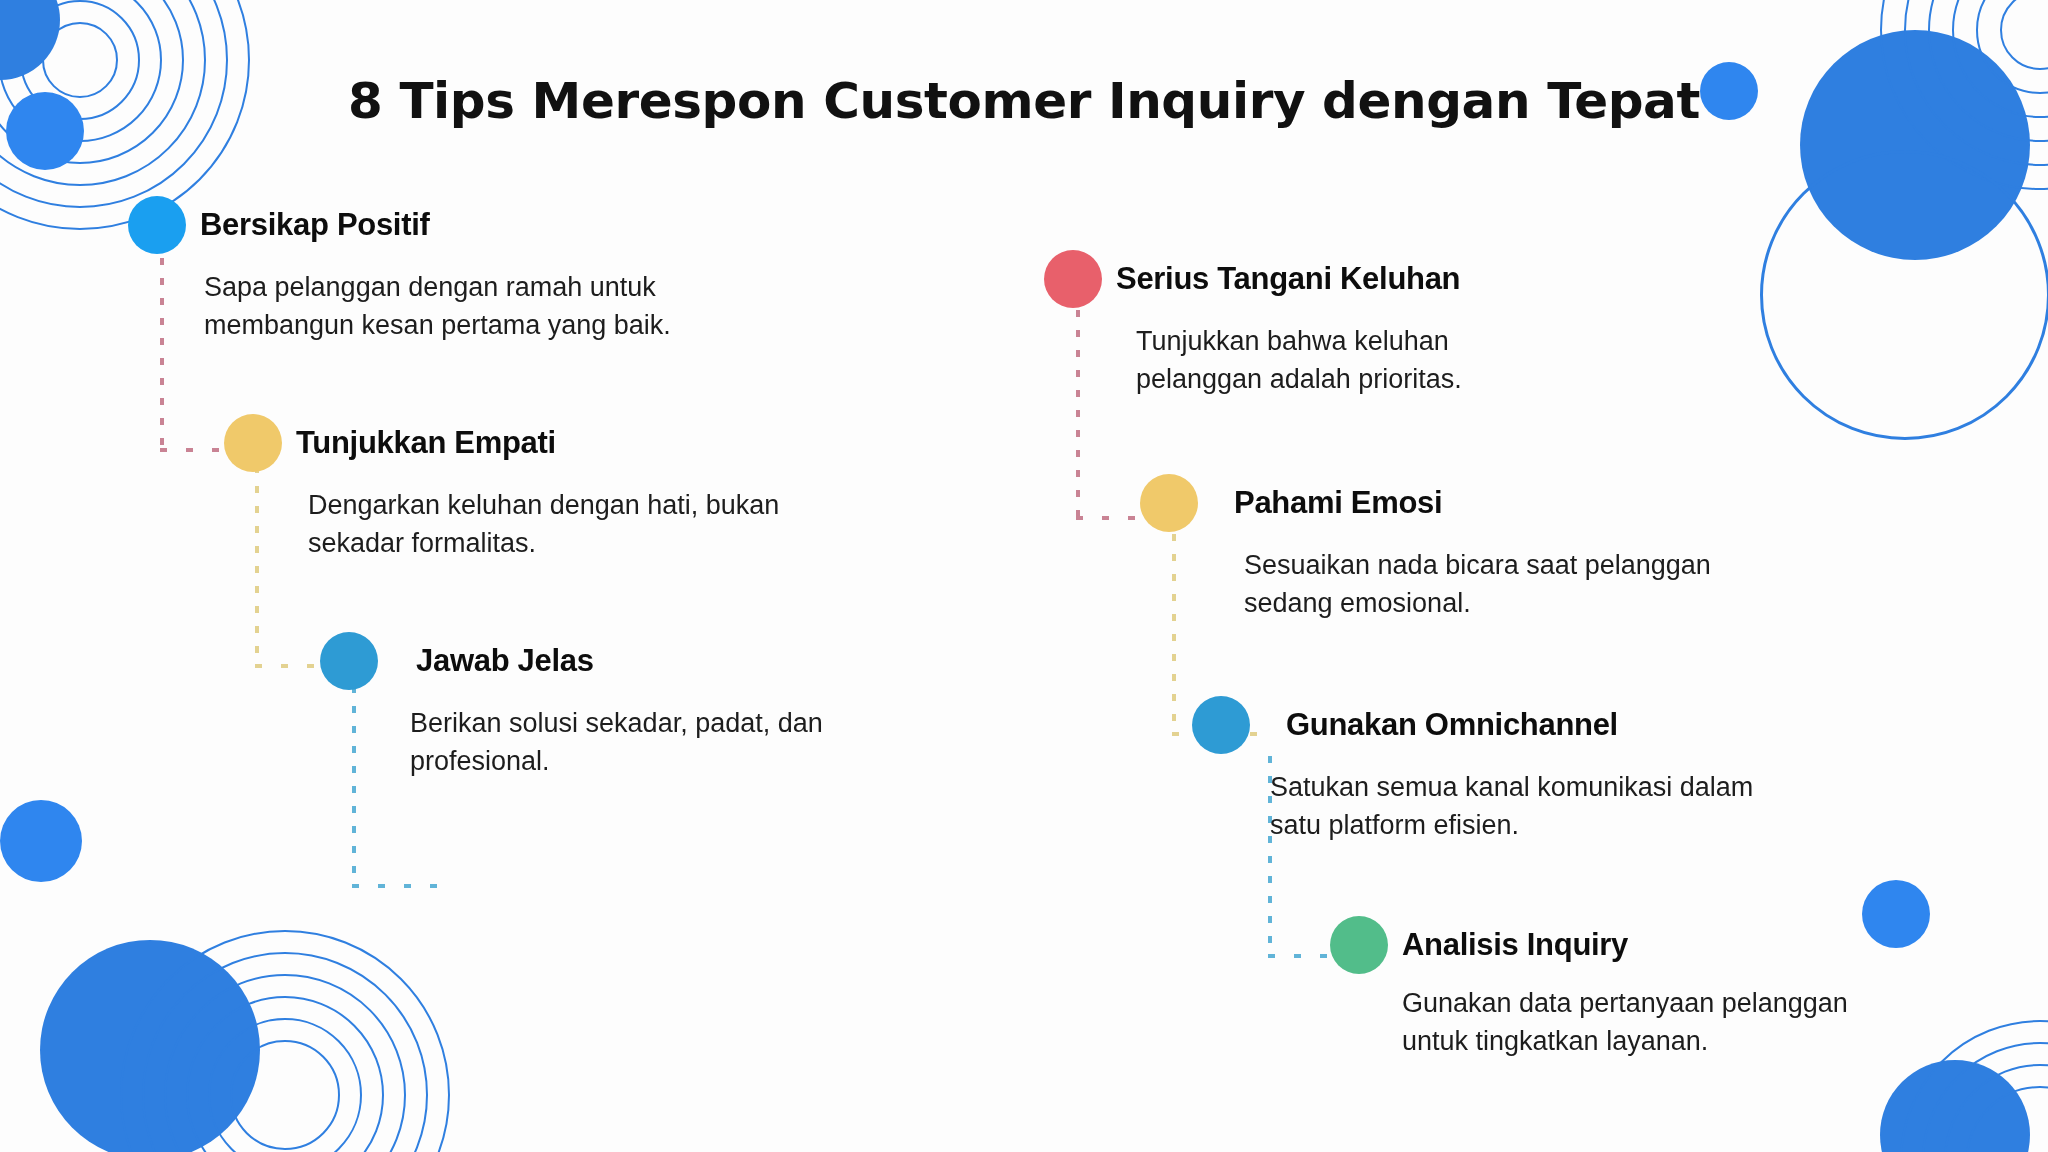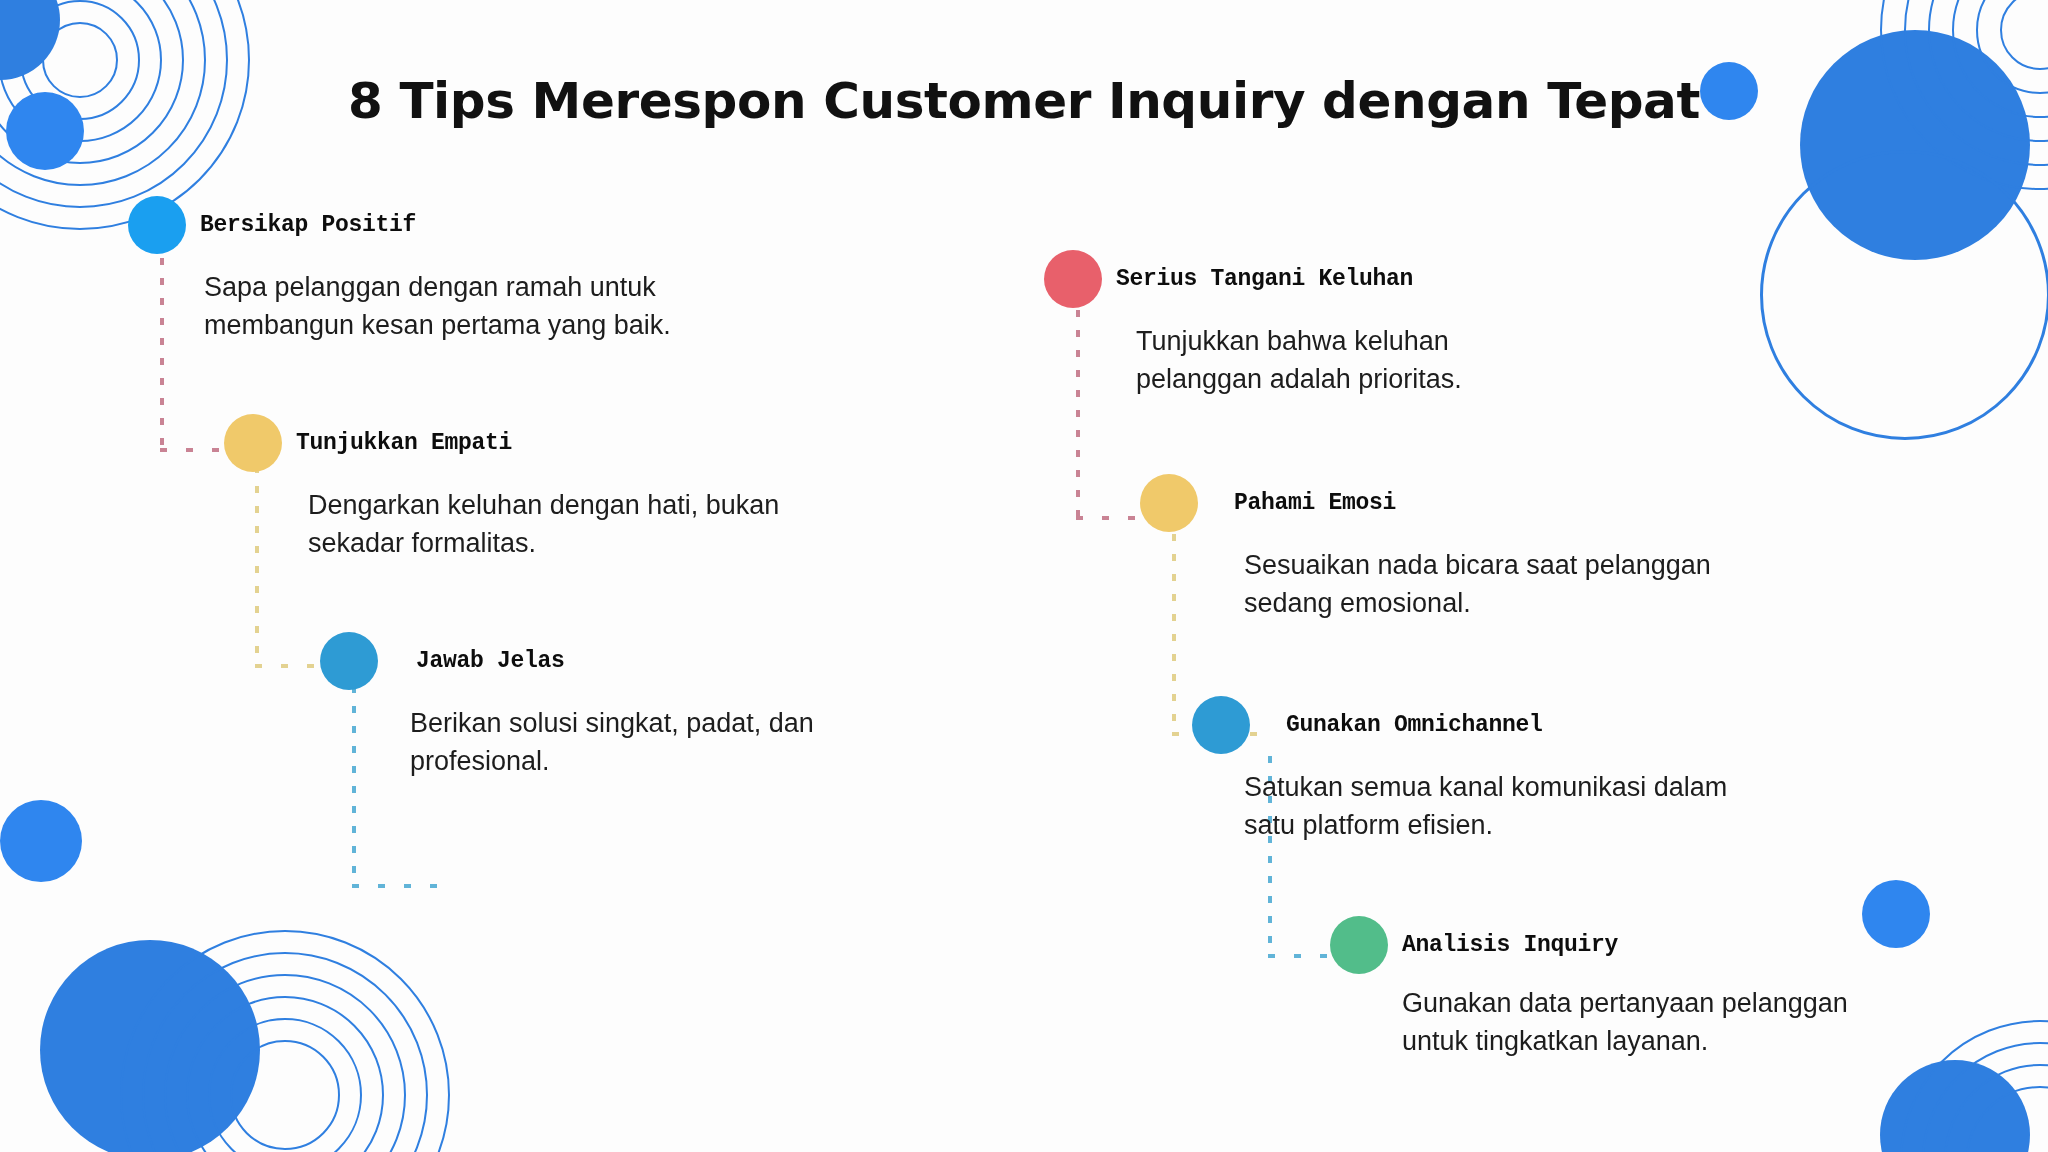--- a/index.html
+++ b/index.html
@@ -48,25 +48,25 @@
     align-items: center;
     gap: 14px;
     white-space: nowrap;
   }
   .dot {
     width: 58px; height: 58px;
     border-radius: 50%;
     flex: 0 0 58px;
   }
   .tip-title {
-    font-size: 23px;
+    font-size: 31px;
     font-weight: 700;
     color: #0d0d0d;
     letter-spacing: -0.3px;
-    font-family: Liberation Mono, monospace;
+    font-family: Liberation Sans, sans-serif;
   }
   .tip-body {
     font-size: 27px;
     line-height: 1.42;
     color: #1d1d1d;
     font-weight: 400;
     font-family: "Liberation Sans", "DejaVu Sans", sans-serif;
   }
 
   
@@ -179,21 +179,21 @@
       <div class="tip-title">Tunjukkan Empati</div>
     </div>
     <div class="tip-body" style="margin-left:84px; margin-top:14px; width:500px;">Dengarkan keluhan dengan hati, bukan sekadar formalitas.</div>
   </div>
 
   <div class="tip" style="left:320px; top:632px;">
     <div class="tip-head">
       <div class="dot" style="background:#2e9bd4;"></div>
       <div class="tip-title" style="margin-left:24px;text-align:right;">Jawab Jelas</div>
     </div>
-    <div class="tip-body" style="margin-left:90px; margin-top:14px; width:420px;">Berikan solusi singkat, padat, dan profesional.</div>
+    <div class="tip-body" style="margin-left:90px; margin-top:14px; width:420px;">Berikan solusi sekadar, padat, dan profesional.</div>
   </div>
 
 
   <div class="tip" style="left:1044px; top:250px;">
     <div class="tip-head">
       <div class="dot" style="background:#e8606b;"></div>
       <div class="tip-title">Serius Tangani Keluhan</div>
     </div>
     <div class="tip-body" style="margin-left:92px; margin-top:14px; width:440px;">Tunjukkan bahwa keluhan pelanggan adalah prioritas.</div>
   </div>
@@ -204,21 +204,21 @@
       <div class="tip-title" style="margin-left:22px;">Pahami Emosi</div>
     </div>
     <div class="tip-body" style="margin-left:104px; margin-top:14px; width:470px;">Sesuaikan nada bicara saat pelanggan sedang emosional.</div>
   </div>
 
   <div class="tip" style="left:1192px; top:696px;">
     <div class="tip-head">
       <div class="dot" style="background:#2e9bd4;"></div>
       <div class="tip-title" style="margin-left:22px;">Gunakan Omnichannel</div>
     </div>
-    <div class="tip-body" style="margin-left:52px; margin-top:14px; width:520px;">Satukan semua kanal komunikasi dalam satu platform efisien.</div>
+    <div class="tip-body" style="margin-left:78px; margin-top:14px; width:520px;">Satukan semua kanal komunikasi dalam satu platform efisien.</div>
   </div>
 
   <div class="tip" style="left:1330px; top:916px;">
     <div class="tip-head">
       <div class="dot" style="background:#52bd8a;"></div>
       <div class="tip-title">Analisis Inquiry</div>
     </div>
     <div class="tip-body" style="margin-left:72px; margin-top:10px; width:450px;">Gunakan data pertanyaan pelanggan untuk tingkatkan layanan.</div>
   </div>
 

